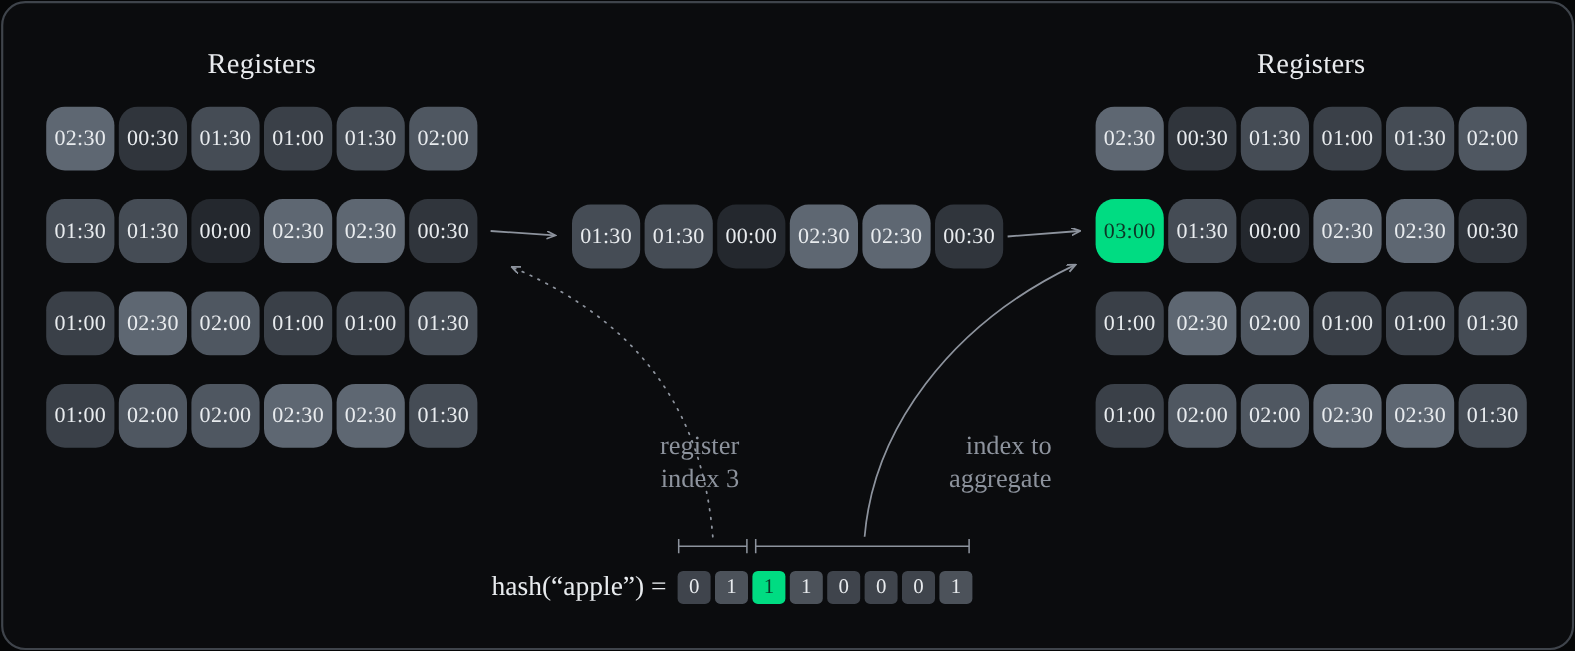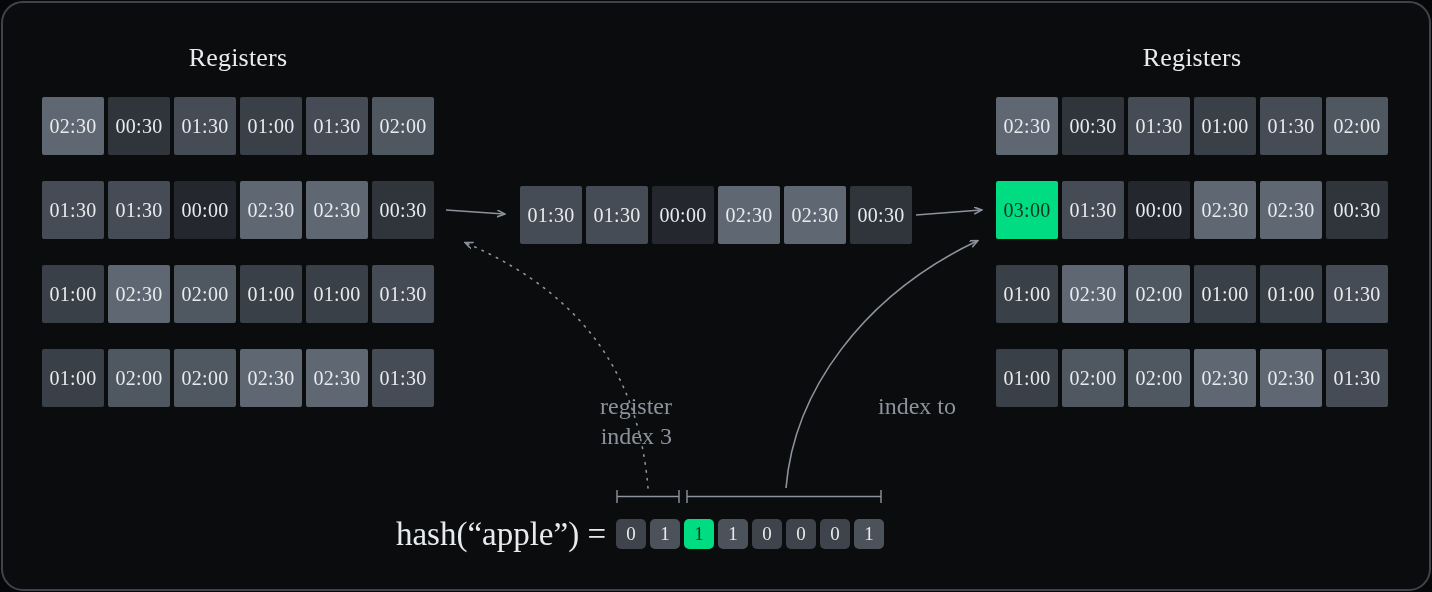--- a/index.html
+++ b/index.html
@@ -20,32 +20,32 @@
     position:absolute;top:42px;width:392px;height:32px;
     text-align:center;font-size:26px;line-height:32px;font-weight:500;
     color:#e9ebee;letter-spacing:.2px;
   }
   .grid{
     position:absolute;display:grid;
     grid-template-columns:repeat(6,62px);
     column-gap:4px;row-gap:26px;
   }
   .cell{
-    width:62px;height:58px;border-radius:2px;
+    width:62px;height:58px;border-radius:17px;
     display:flex;align-items:center;justify-content:center;
     font-size:20px;color:#e8ebee;letter-spacing:.3px;
   }
   .cell.highlight{color:var(--green-text,#0c3526);font-weight:500;text-align:right;}
   .annot{
     position:absolute;width:200px;text-align:right;
     font-size:24px;line-height:30px;color:#8d939d;margin-top:36px;
   }
   .hash-label{
     position:absolute;top:519px;right:826px;height:30px;line-height:30px;
-    font-size:33px;color:#e8ebee;white-space:nowrap;
+    font-size:25px;color:#e8ebee;white-space:nowrap;
   }
   .bits{
     position:absolute;left:616px;top:519px;
     display:flex;column-gap:4px;
   }
   .bit{
     width:30px;height:30px;border-radius:5px;
     display:flex;align-items:center;justify-content:center;
     font-size:19px;color:#e8ebee;
   }
@@ -136,20 +136,21 @@
       <div class="cell" style="background: rgb(94, 103, 114);">02:30</div>
       <div class="cell" style="background: rgb(69, 76, 85);">01:30</div>
     </div>
 
   <div class="annot" style="left:472px;top:355px">
     <div>register</div>
     <div>index 3</div>
   </div>
   <div class="annot" style="left:756px;top:355px">
     <div>index to</div>
+    <div>aggregate</div>
   </div>
 
   <div class="hash-label">hash(“apple”) =</div>
   <div id="bits" class="bits">
       <div class="bit" style="background: rgb(63, 68, 76);">0</div>
       <div class="bit" style="background: rgb(76, 82, 90);">1</div>
       <div class="bit highlight" style="background: rgb(0, 220, 130);">1</div>
       <div class="bit" style="background: rgb(76, 82, 90);">1</div>
       <div class="bit" style="background: rgb(63, 68, 76);">0</div>
       <div class="bit" style="background: rgb(63, 68, 76);">0</div>

